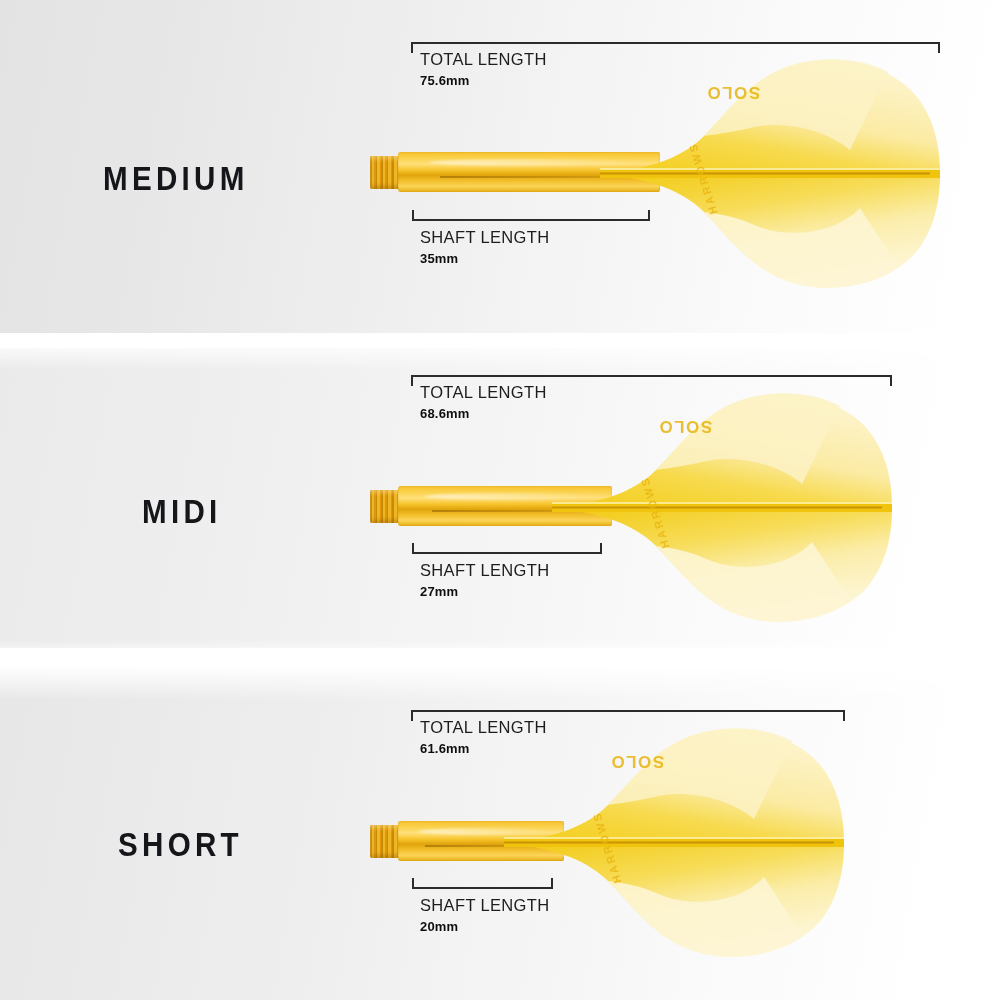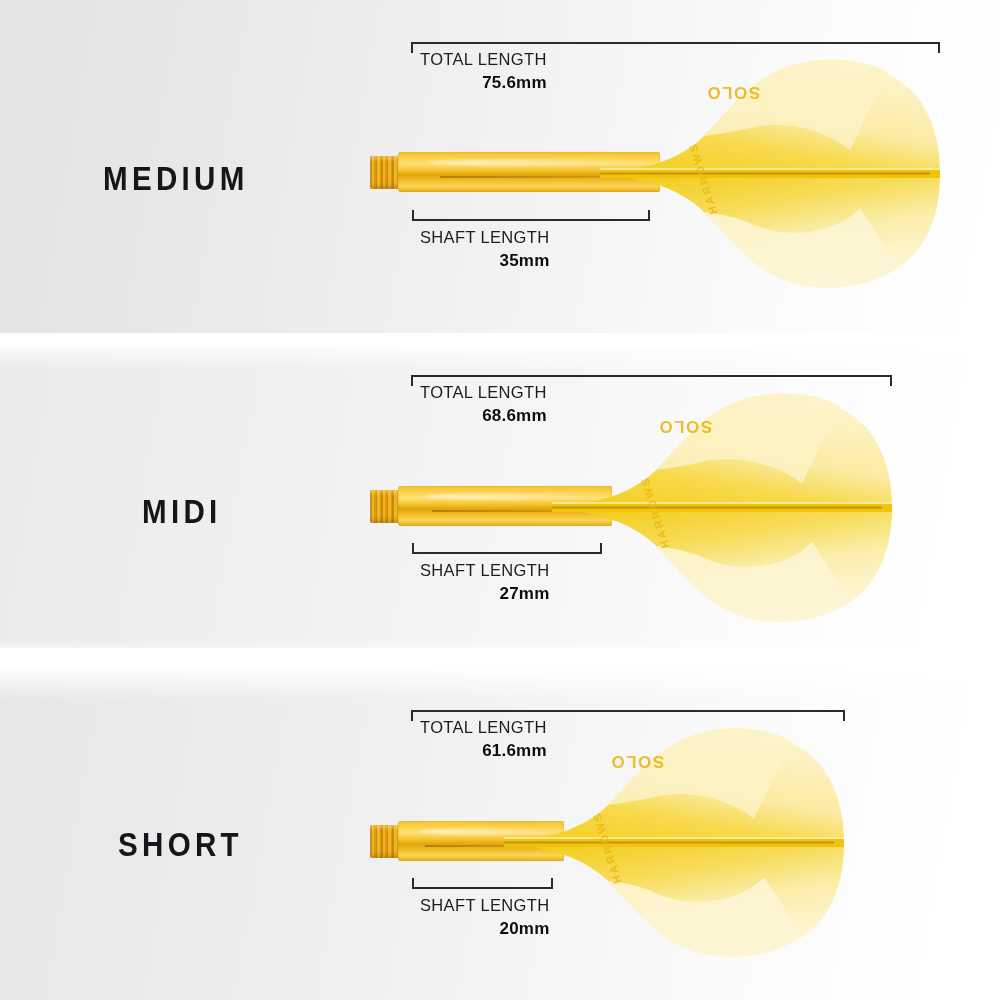--- a/index.html
+++ b/index.html
@@ -63,27 +63,27 @@
   }
   .bracket .tick {
     position:absolute; width:2px; height:11px; background:#2b2b2b;
   }
   .bracket.down .tick { top:0; }
   .bracket.up   .tick { bottom:0; }
   .bracket.up .bar { top:auto; bottom:0; }
   .bracket .tick.l { left:0; }
   .bracket .tick.r { right:0; }
 
-  .dim-text { position:absolute; white-space:nowrap;text-align:right; }
+  .dim-text { position:absolute; white-space:nowrap; }
   .dim-title {
     font-size:16.5px; color:#1d1d1d; letter-spacing:.35px;
     font-family:"Liberation Sans", sans-serif;
   }
   .dim-value {
-    font-size:17px; font-weight:700; color:#0e0e0e; letter-spacing:.2px;
+    font-size:13px; font-weight:700; color:#0e0e0e; letter-spacing:.2px;
     margin-top:4px; font-family:"Liberation Sans", sans-serif;
   }
 
   
   .dart { position:absolute; }
 
   .shaft {
     position:absolute;
     border-radius:3px 2px 2px 3px;
     background:linear-gradient(to bottom,

